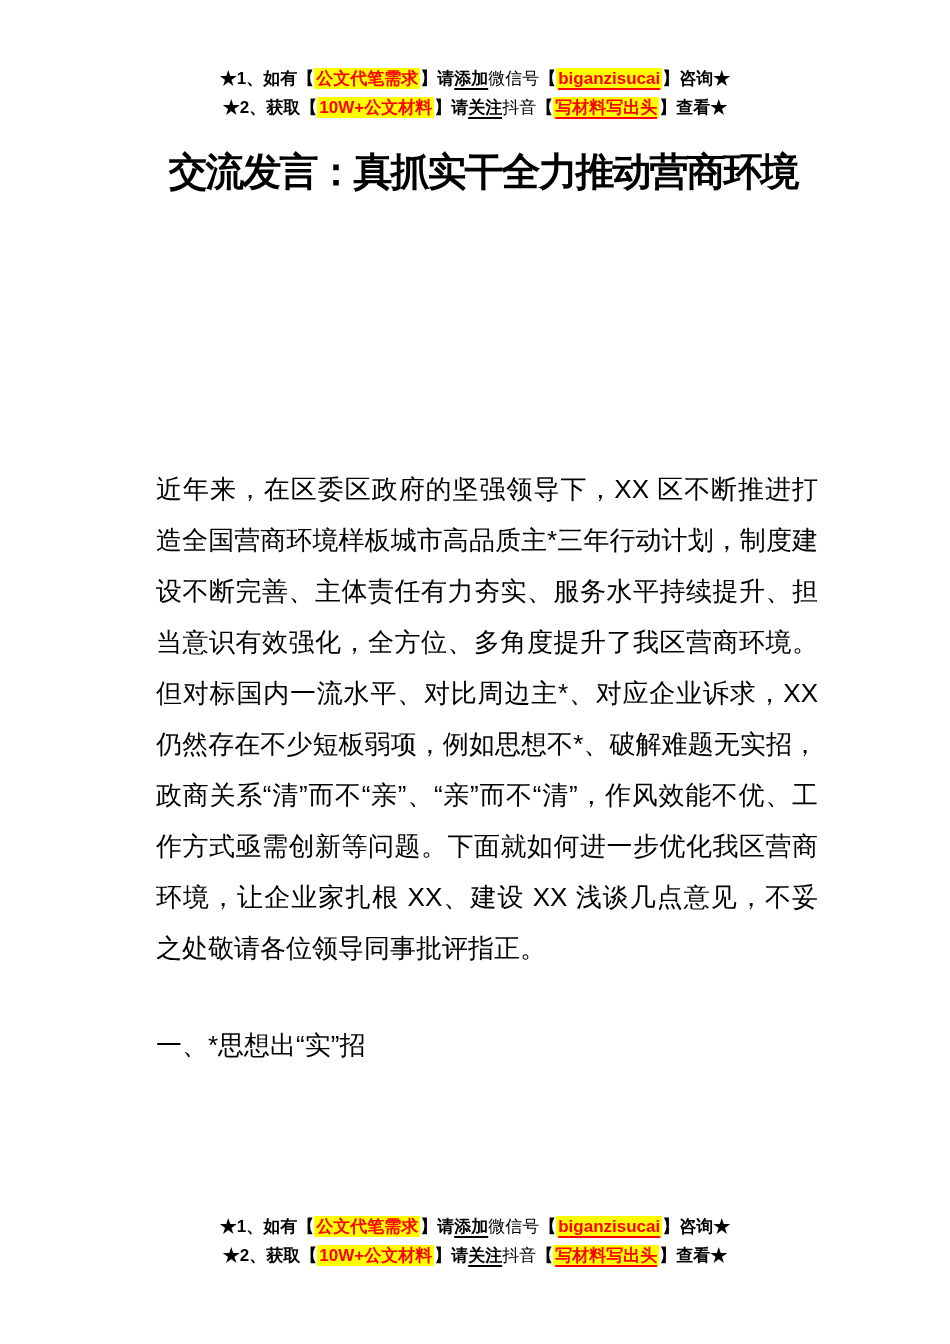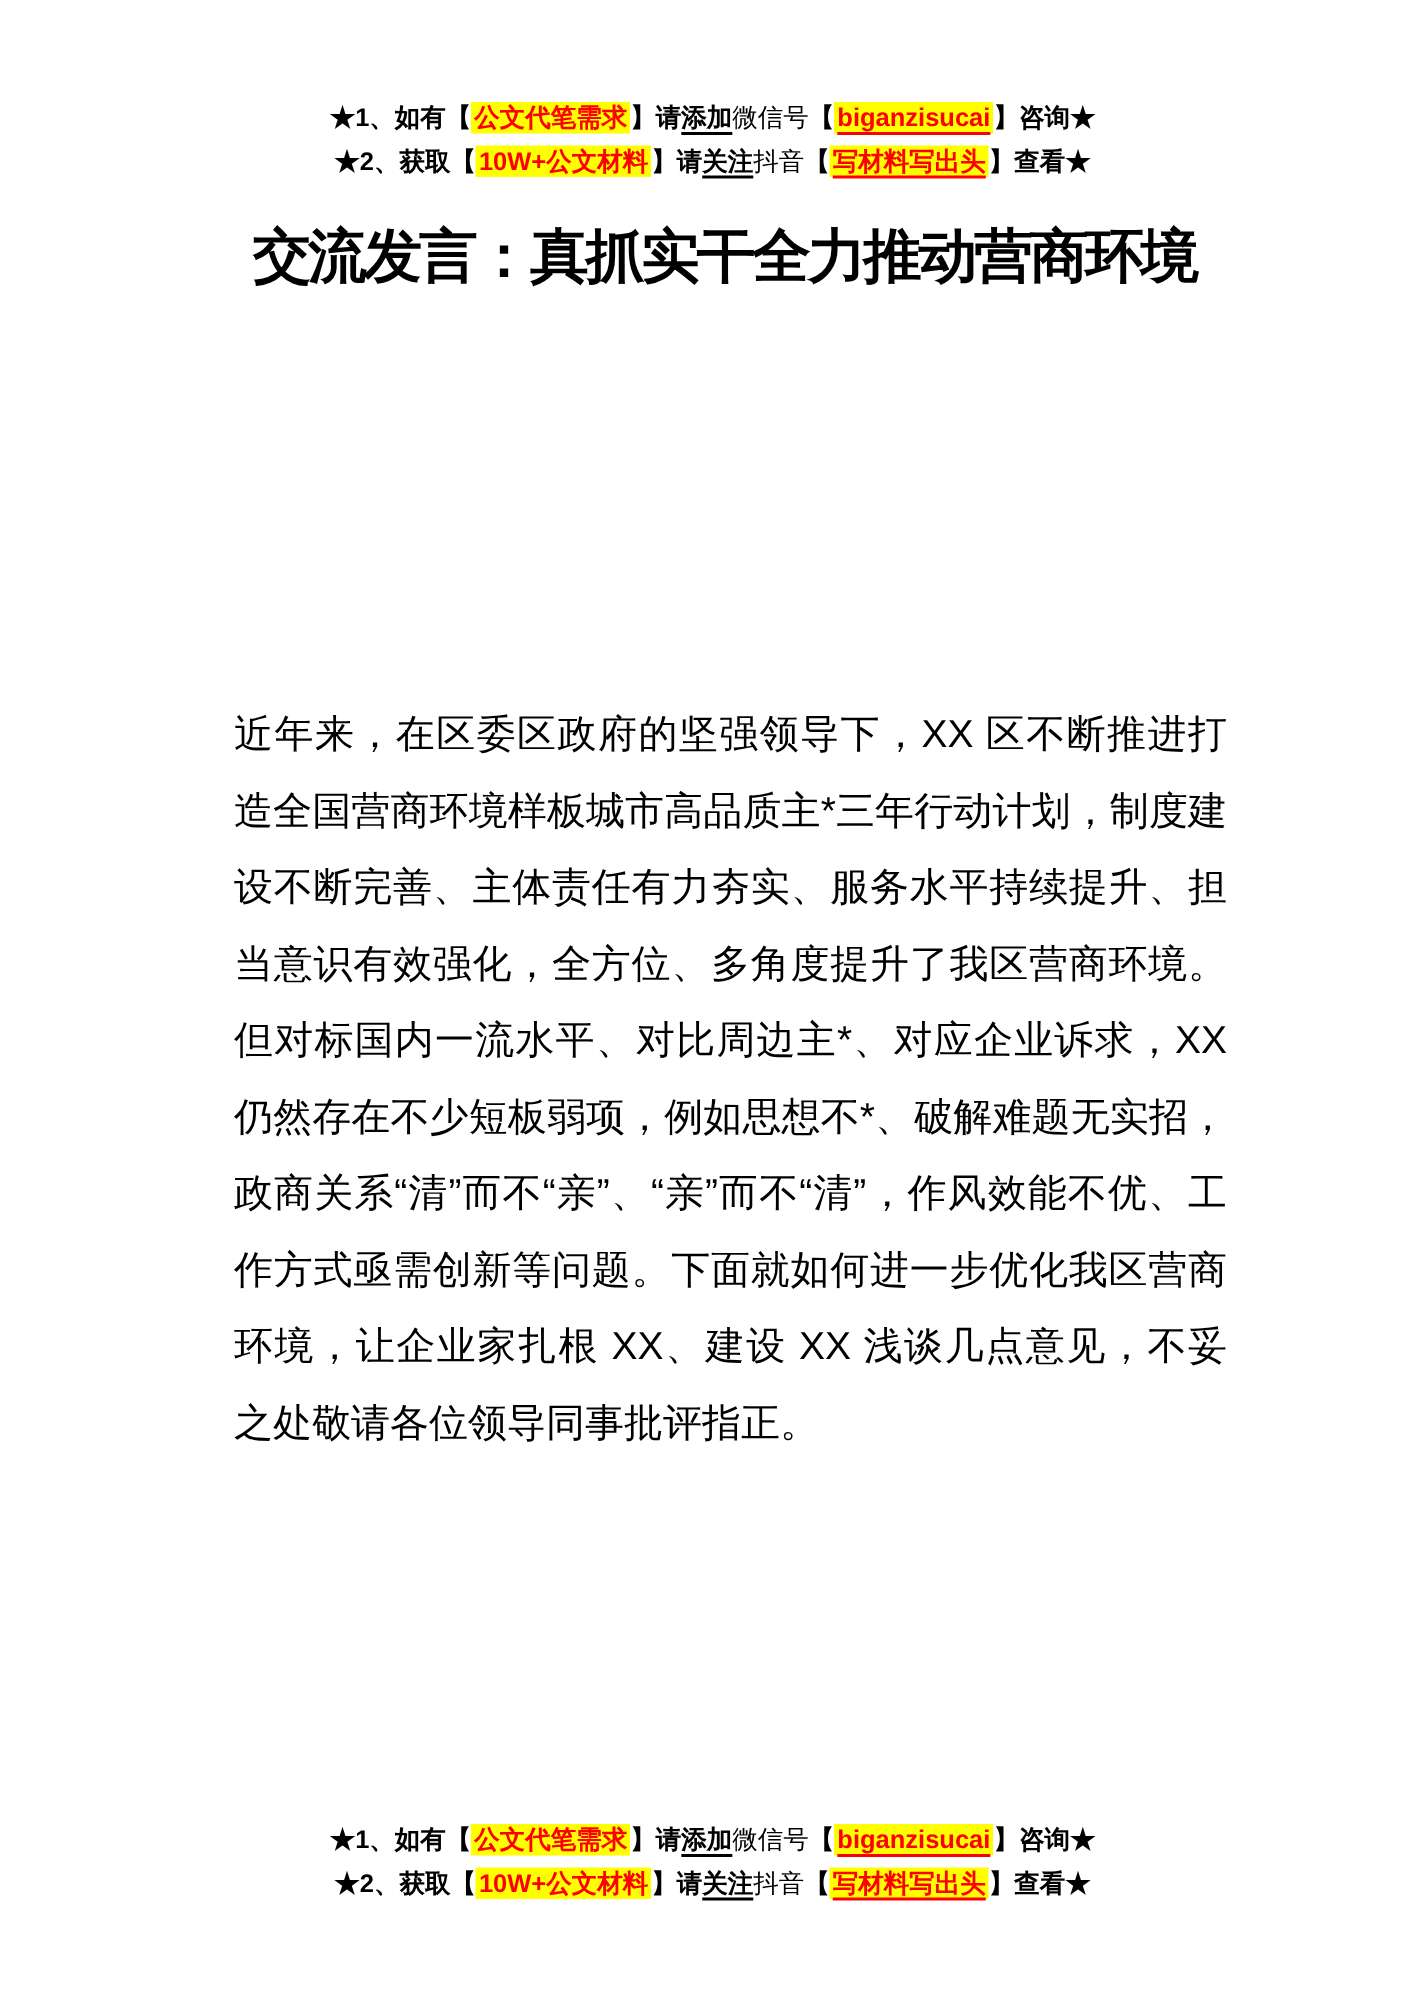--- a/index.html
+++ b/index.html
@@ -88,20 +88,21 @@
   <div class="promo promo-top">
       <div class="promo-line"><span class="seg-bold">★1、如有【</span><span class="seg-red-highlight">公文代笔需求</span><span class="seg-bold">】请</span><span class="seg-bold-underline">添加</span><span class="seg-regular">微信号</span><span class="seg-bold">【</span><span class="seg-red-highlight-underline">biganzisucai</span><span class="seg-bold">】咨询★</span></div>
       <div class="promo-line"><span class="seg-bold">★2、获取【</span><span class="seg-red-highlight">10W+公文材料</span><span class="seg-bold">】请</span><span class="seg-bold-underline">关注</span><span class="seg-regular">抖音</span><span class="seg-bold">【</span><span class="seg-red-highlight-underline">写材料写出头</span><span class="seg-bold">】查看★</span></div>
     </div>
 
   <div class="title-l1">交流发言：真抓实干全力推动营商环境</div>
 
 
   <div class="content">
       <div class="para">近年来，在区委区政府的坚强领导下，XX 区不断推进打造全国营商环境样板城市高品质主*三年行动计划，制度建设不断完善、主体责任有力夯实、服务水平持续提升、担当意识有效强化，全方位、多角度提升了我区营商环境。但对标国内一流水平、对比周边主*、对应企业诉求，XX 仍然存在不少短板弱项，例如思想不*、破解难题无实招，政商关系“清”而不“亲”、“亲”而不“清”，作风效能不优、工作方式亟需创新等问题。下面就如何进一步优化我区营商环境，让企业家扎根 XX、建设 XX 浅谈几点意见，不妥之处敬请各位领导同事批评指正。</div>
+      <div class="heading">一、*思想出“实”招</div>
     </div>
 
   <div class="promo promo-bottom">
       <div class="promo-line"><span class="seg-bold">★1、如有【</span><span class="seg-red-highlight">公文代笔需求</span><span class="seg-bold">】请</span><span class="seg-bold-underline">添加</span><span class="seg-regular">微信号</span><span class="seg-bold">【</span><span class="seg-red-highlight-underline">biganzisucai</span><span class="seg-bold">】咨询★</span></div>
       <div class="promo-line"><span class="seg-bold">★2、获取【</span><span class="seg-red-highlight">10W+公文材料</span><span class="seg-bold">】请</span><span class="seg-bold-underline">关注</span><span class="seg-regular">抖音</span><span class="seg-bold">【</span><span class="seg-red-highlight-underline">写材料写出头</span><span class="seg-bold">】查看★</span></div>
     </div>
 
 </div>
 
 </body></html>

